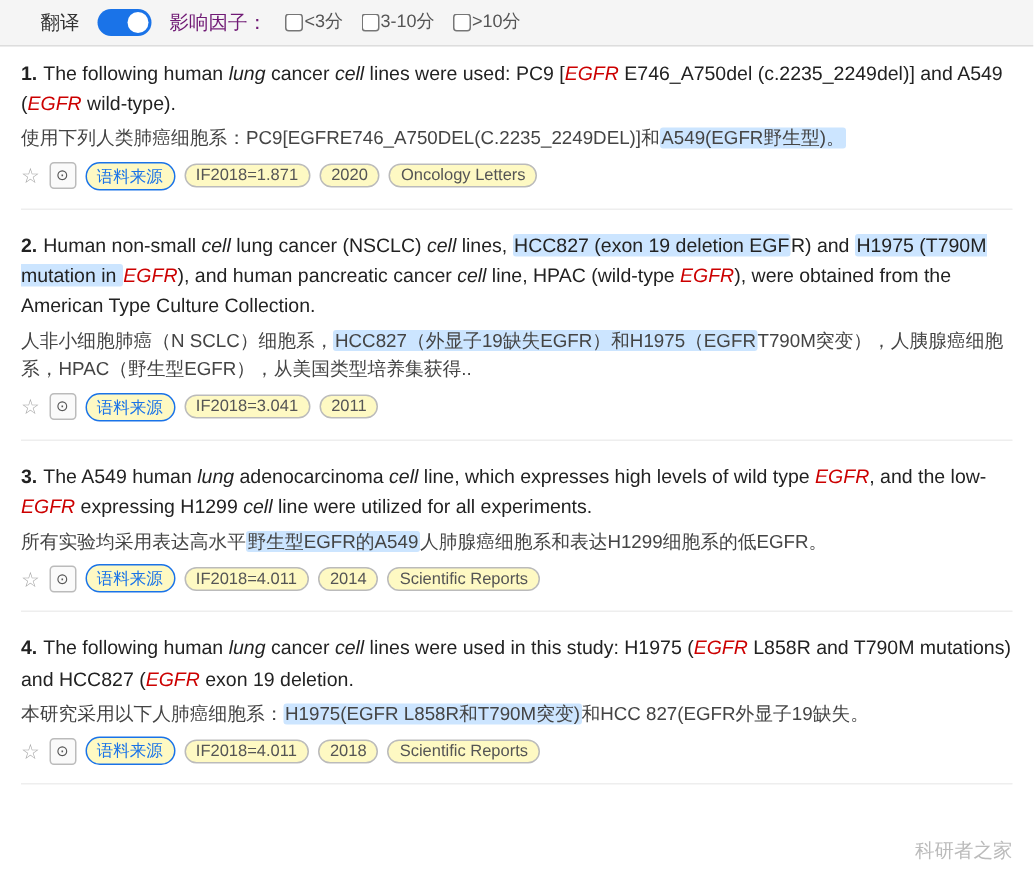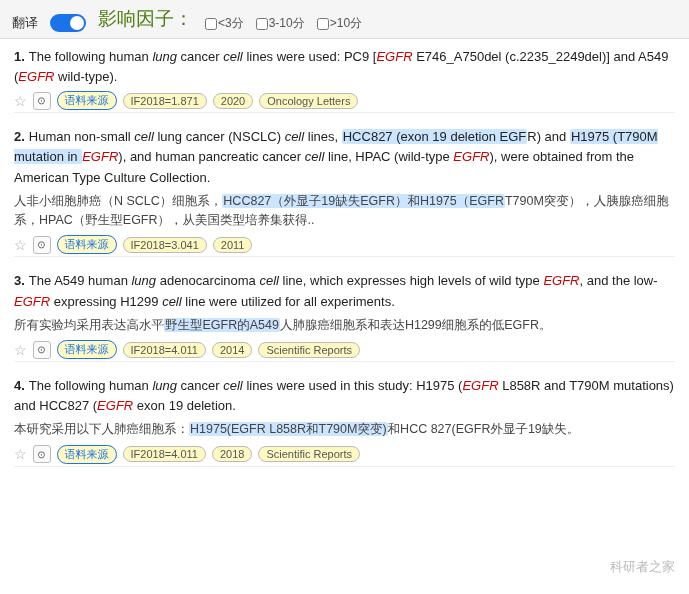--- a/index.html
+++ b/index.html
@@ -9,22 +9,22 @@
       background: #fff;
       color: #222;
       width: 689px;
       min-height: 594px;
       overflow-x: hidden;
     }
 
     
     .toolbar {
       display: flex;
-      align-items: flex-end;
-      padding: 6px 12px;
+      align-items: flex-start;
+      padding: 6px 27px;
       background: #f5f5f5;
       border-bottom: 1px solid #ddd;
       gap: 12px;
       flex-wrap: wrap;
     }
     .translate-label {
       font-size: 13px;
       color: #333;
     }
     .toggle-switch {
@@ -42,22 +42,22 @@
     .toggle-thumb {
       width: 14px;
       height: 14px;
       background: #fff;
       border-radius: 50%;
       position: absolute;
       top: 2px;
       right: 2px;
     }
     .filter-label {
-      font-size: 19px;
-      color: #4d7c0f;
+      font-size: 13px;
+      color: #701a75;
     }
     .filter-option {
       display: inline-flex;
       align-items: center;
       gap: 1px;
       font-size: 12px;
       color: #555;
       cursor: pointer;
     }
     .filter-option input[type="checkbox"] {
@@ -66,21 +66,21 @@
     }
 
     
     .content {
       padding: 8px 14px 8px 14px;
     }
 
     
     .result-item {
       margin-bottom: 14px;
-      padding-bottom: 2px;
+      padding-bottom: 12px;
       border-bottom: 1px solid #eee;
     }
     .result-number {
       font-weight: bold;
       color: #222;
       margin-right: 4px;
     }
     .result-english {
       font-size: 13px;
       line-height: 1.55;
@@ -169,20 +169,21 @@
   </label>
   <label class="filter-option">
     <input type="checkbox" style="">
     <span>&gt;10分</span>
   </label>
 </div>
 
 <div class="content" id="results-container">
 <div class="result-item">
       <div class="result-english"><span class="result-number">1.</span><span>The following human </span><span class="italic">lung</span><span> cancer </span><span class="italic">cell</span><span> lines were used: PC9 [</span><em>EGFR</em><span> E746_A750del (c.2235_2249del)] and A549 (</span><em>EGFR</em><span> wild-type).</span></div>
+      <div class="result-chinese"><span>使用下列人类肺癌细胞系：PC9[EGFRE746_A750DEL(C.2235_2249DEL)]和</span><span class="highlight-blue">A549(EGFR野生型)。</span></div>
       <div class="action-bar">
         <span class="star-icon">☆</span>
         <span class="icon-btn">⊙</span>
         <span class="tag blue">语料来源</span>
         <span class="tag">IF2018=1.871</span>
         <span class="tag">2020</span>
         <span class="tag">Oncology Letters</span>
       </div>
     </div>
     <div class="result-item">

